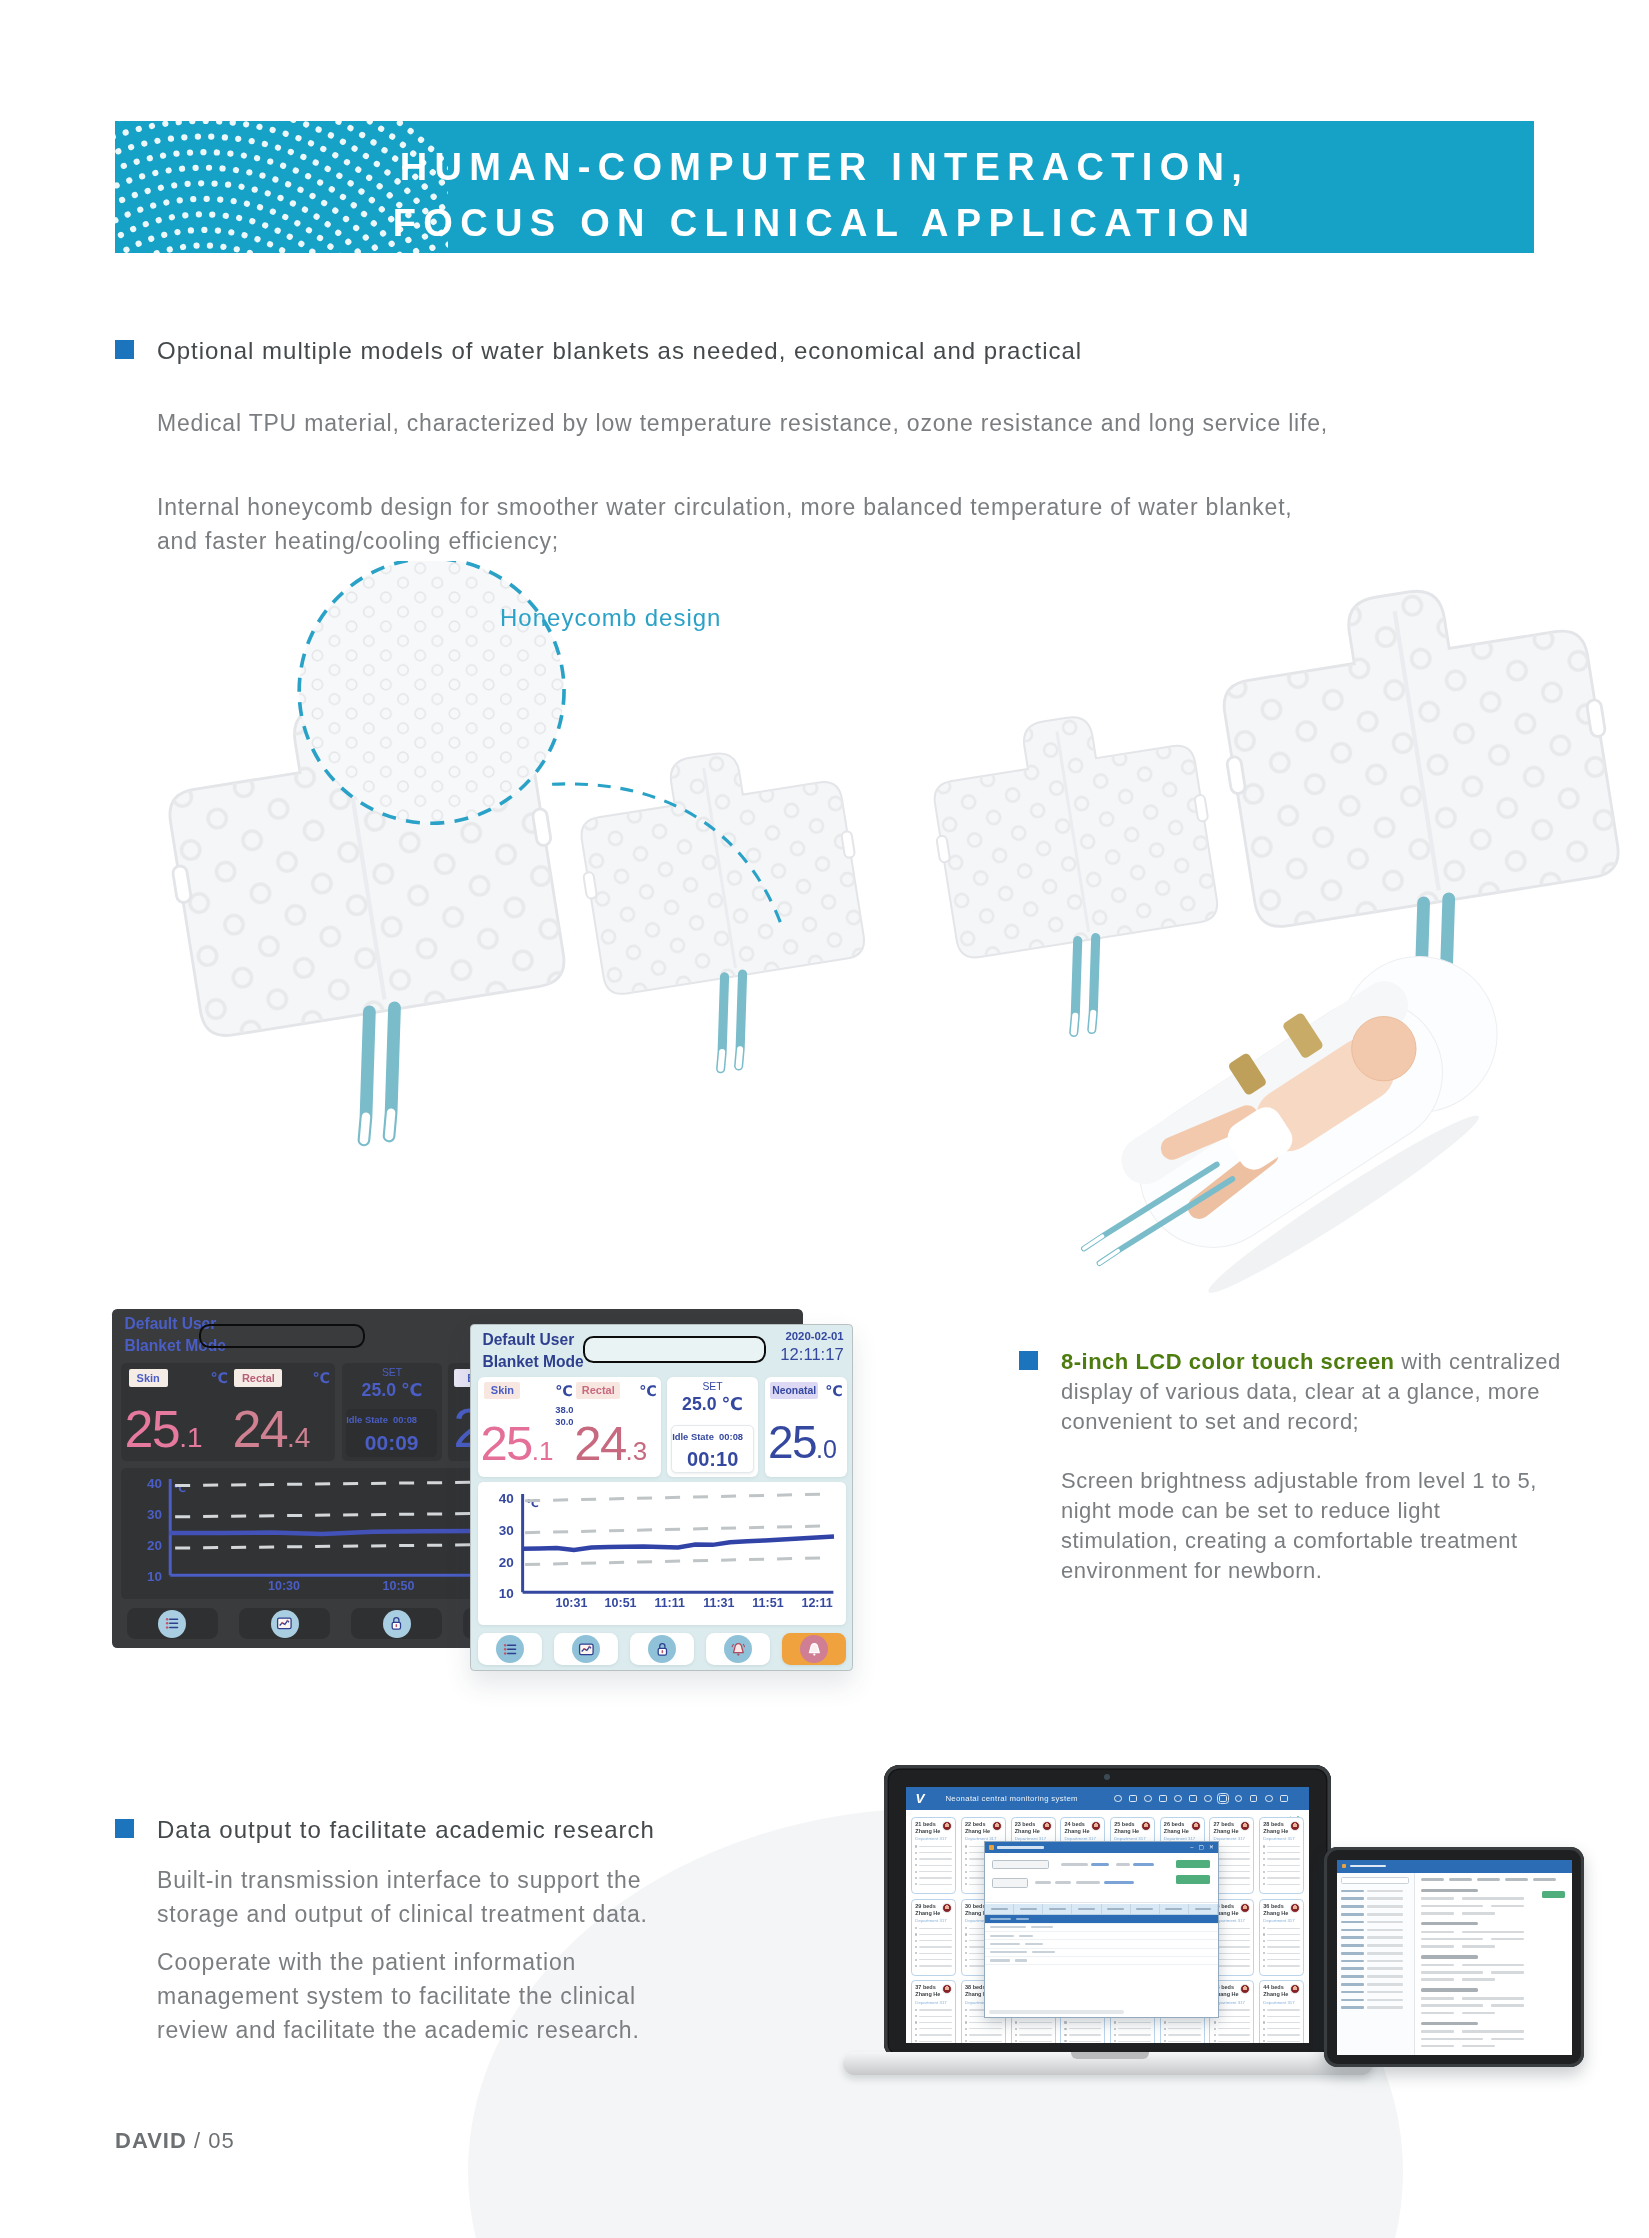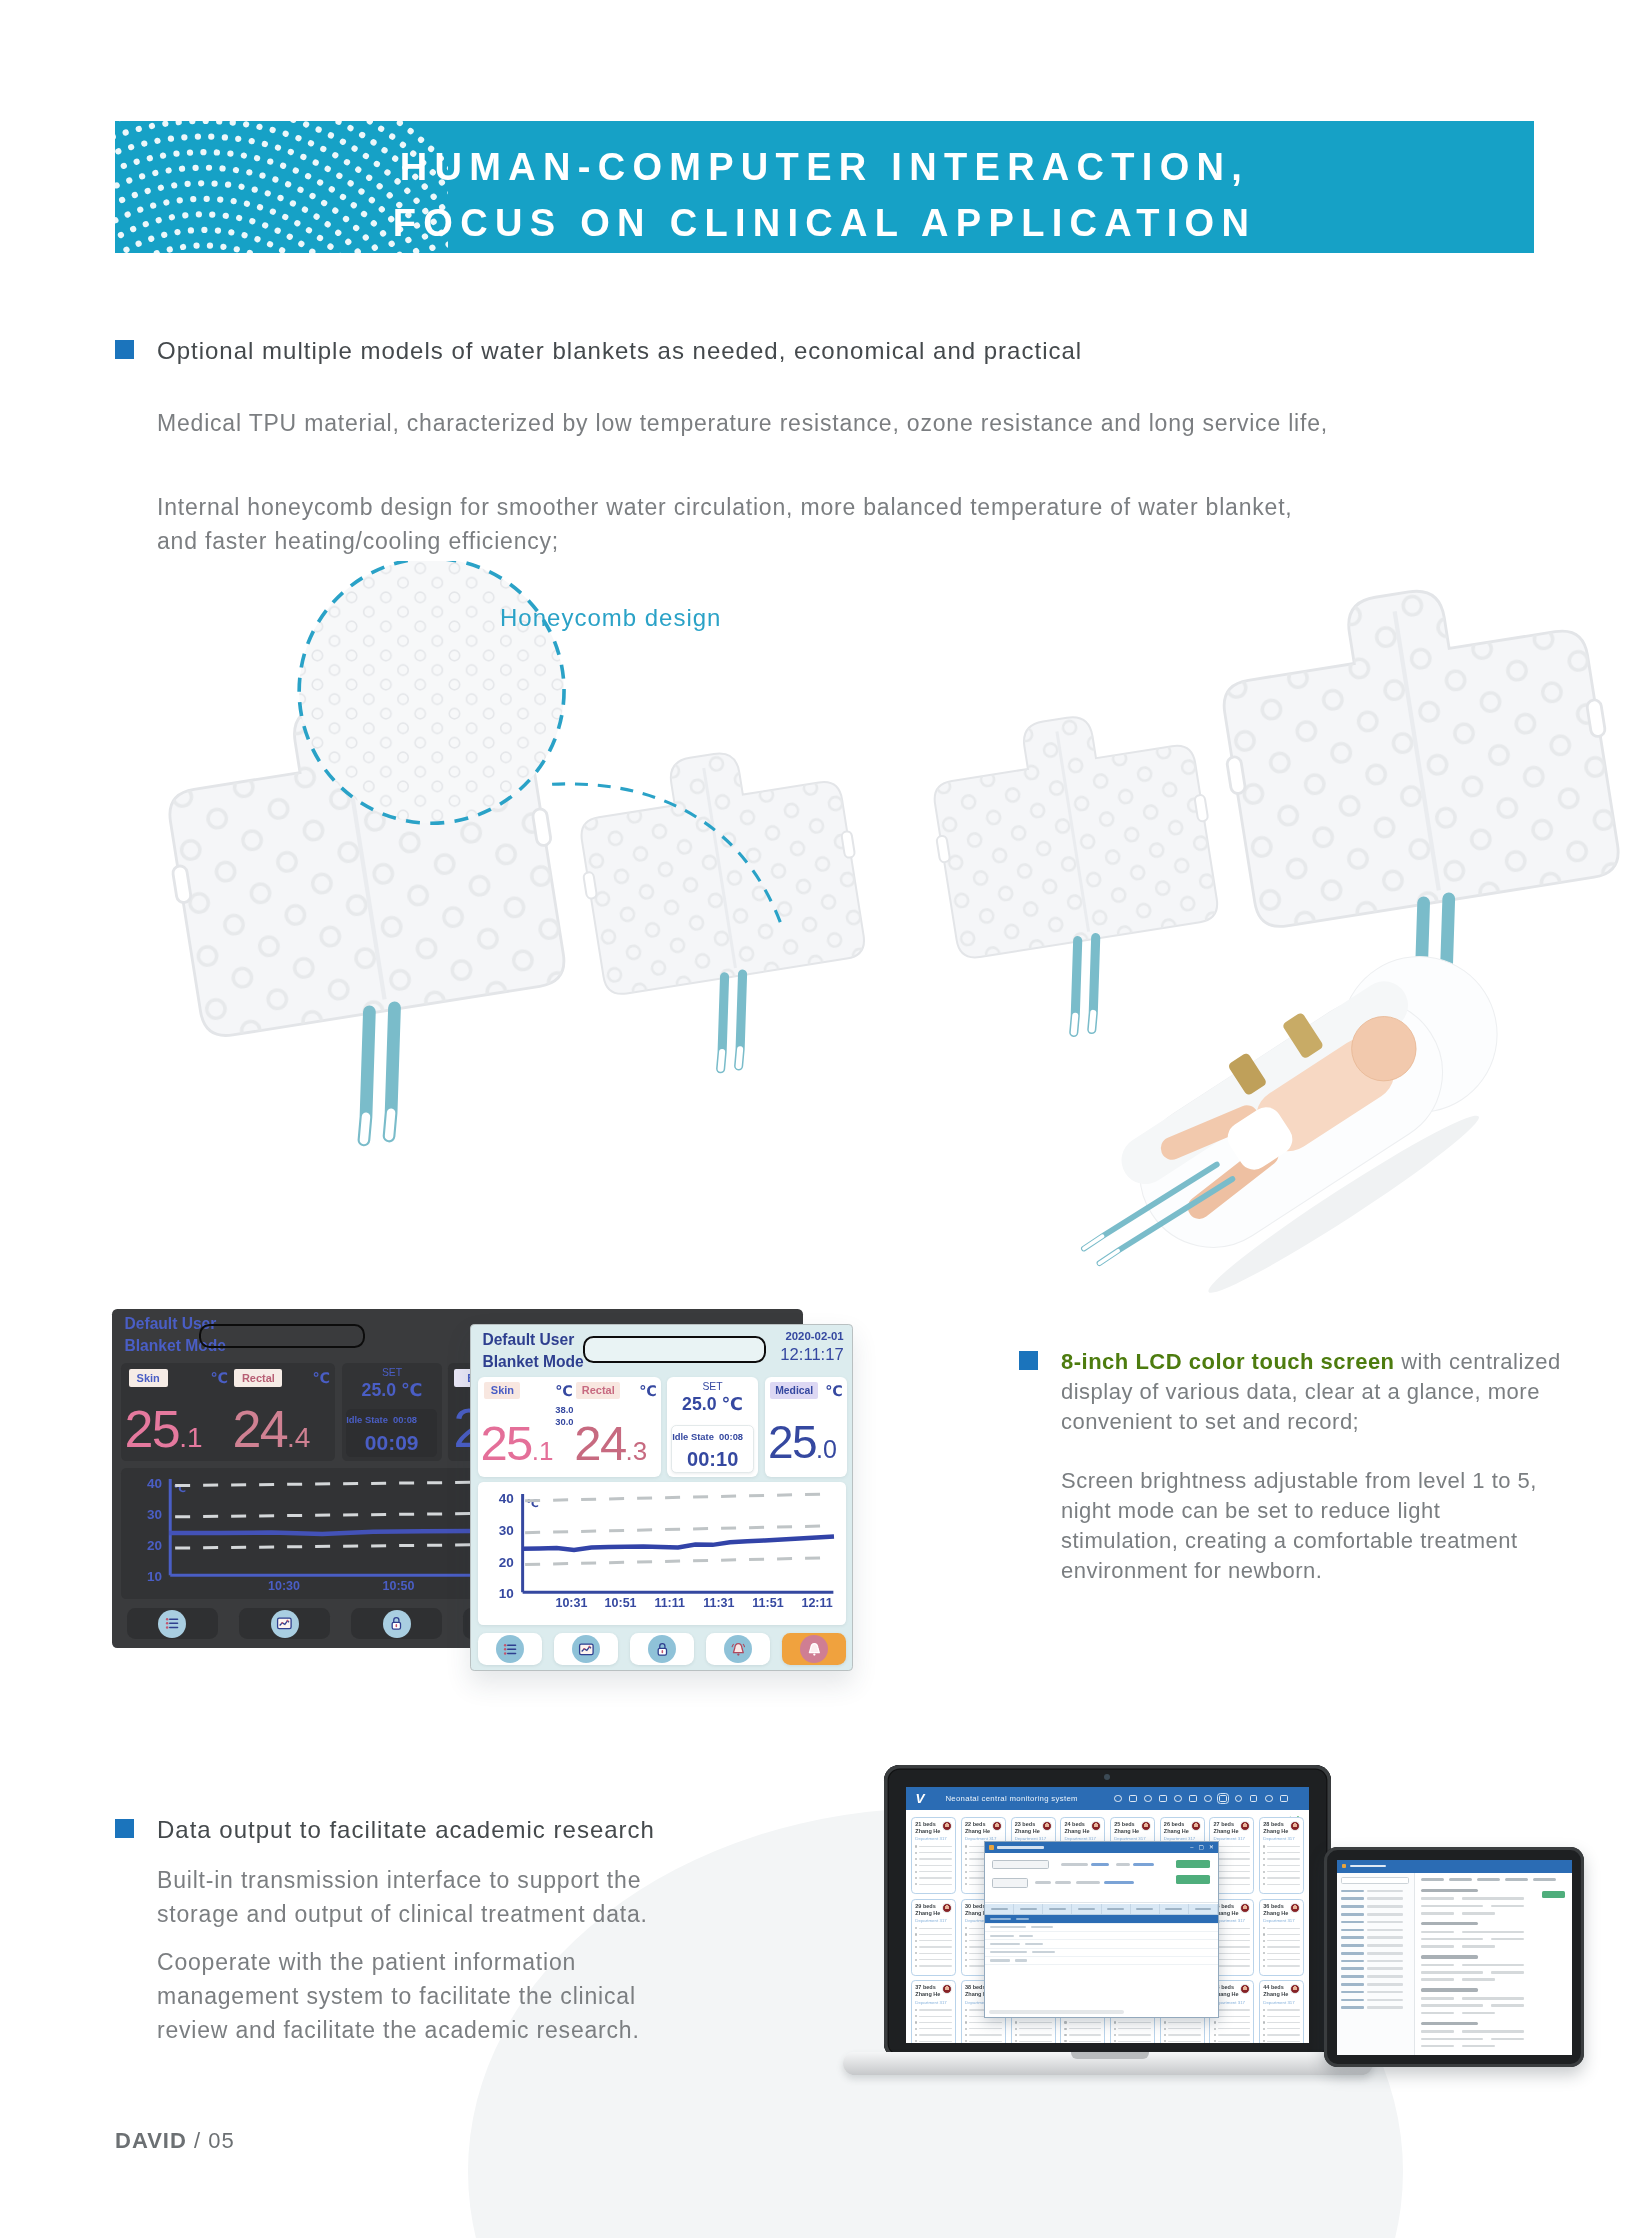--- a/index.html
+++ b/index.html
@@ -400,21 +400,21 @@
     <div class="panel-l" style="left:196px;top:52px;width:91px;height:100px">
       <div class="setlab" style="top:4.2px">SET</div>
       <div class="setval" style="top:16.6px">25.0 ℃</div>
       <div class="subbox" style="left:4.2px;top:48px;width:83px;height:48px;background:#fff;border:1px solid #e3e9ea;box-shadow:0 1px 2.6px rgba(60,80,90,.10)">
         <div class="idlerow"><span>Idle State</span>&nbsp;&nbsp;<span>00:08</span></div>
         <div class="elapsed" style="font-size:20px">00:10</div>
       </div>
     </div>
 
     <div class="panel-l" style="left:294px;top:52px;width:82px;height:100px">
-      <span class="pill" style="left:5.2px;top:5.2px;width:48px;height:16.6px;background:#ddd8f3;color:#3548a0;font-size:10.4px">Medical</span>
+      <span class="pill" style="left:5.2px;top:5.2px;width:48px;height:16.6px;background:#ddd8f3;color:#3548a0;font-size:10.4px">Neonatal</span>
       <span class="unit" style="right:4.2px;top:6.2px">℃</span>
       <div class="bignum" style="left:3.1px;top:38px;color:#3548a0">
         <span class="i" style="font-size:46px">25</span>
           <span class="d" style="font-size:25px">.0</span>
       </div>
     </div>
 
     <div class="chart-wrap" style="left:7.3px;top:157px;width:368px;height:143px;background:#fff;box-shadow:0 1px 3.1px rgba(60,80,90,.10)">
       <div class="yticks" style="left:12.5px;top:9.4px;width:23px;height:102px">
           <span style="top: 6.25%;">40</span>

